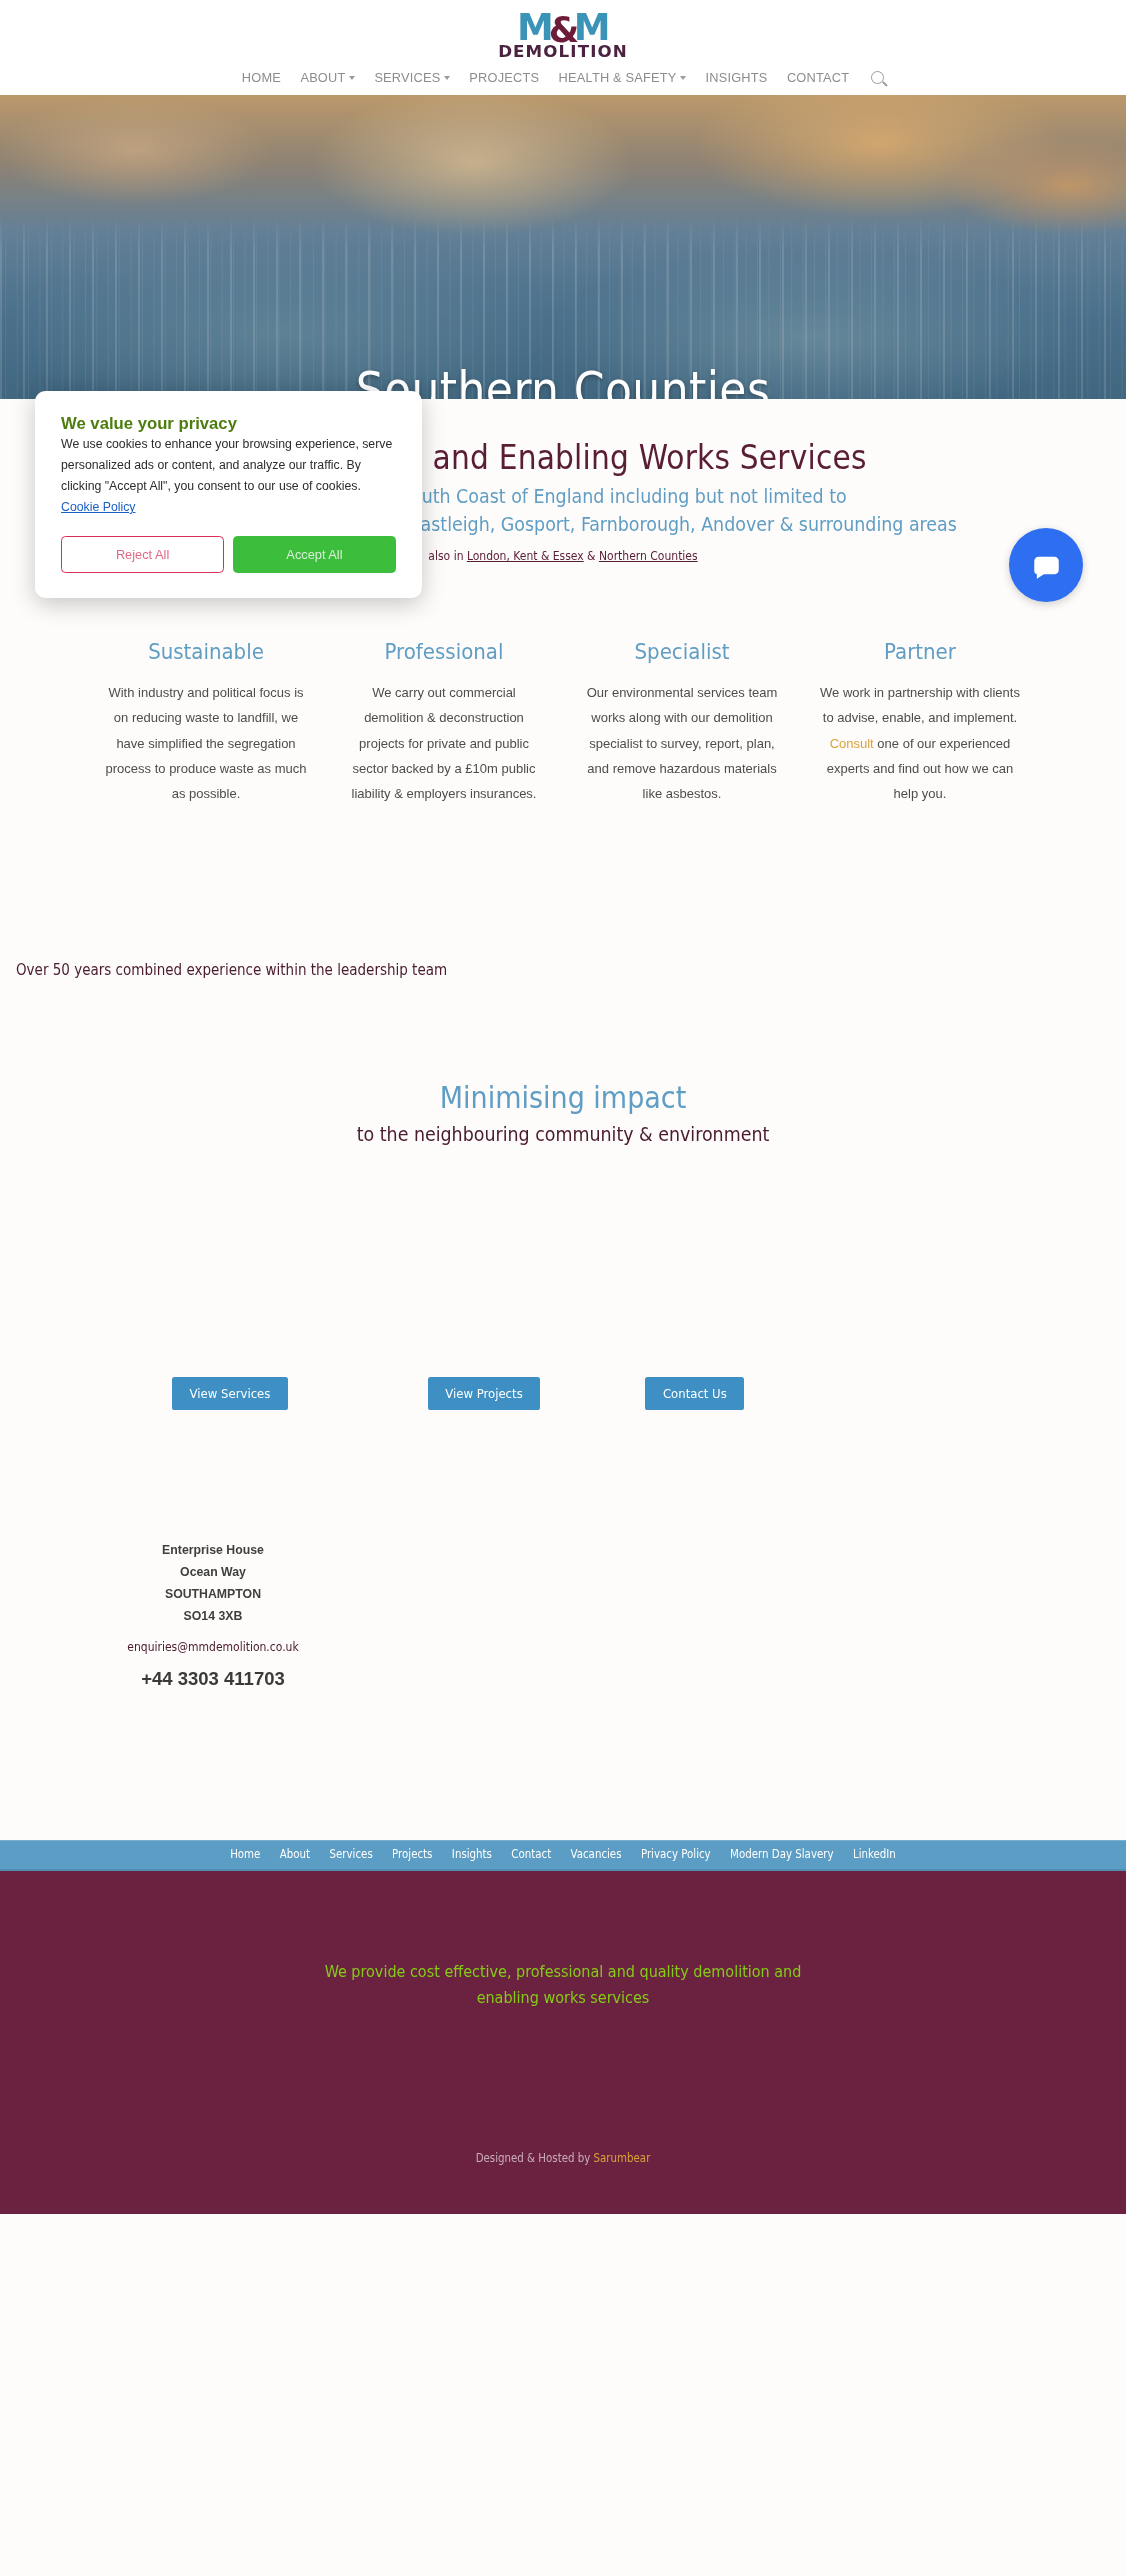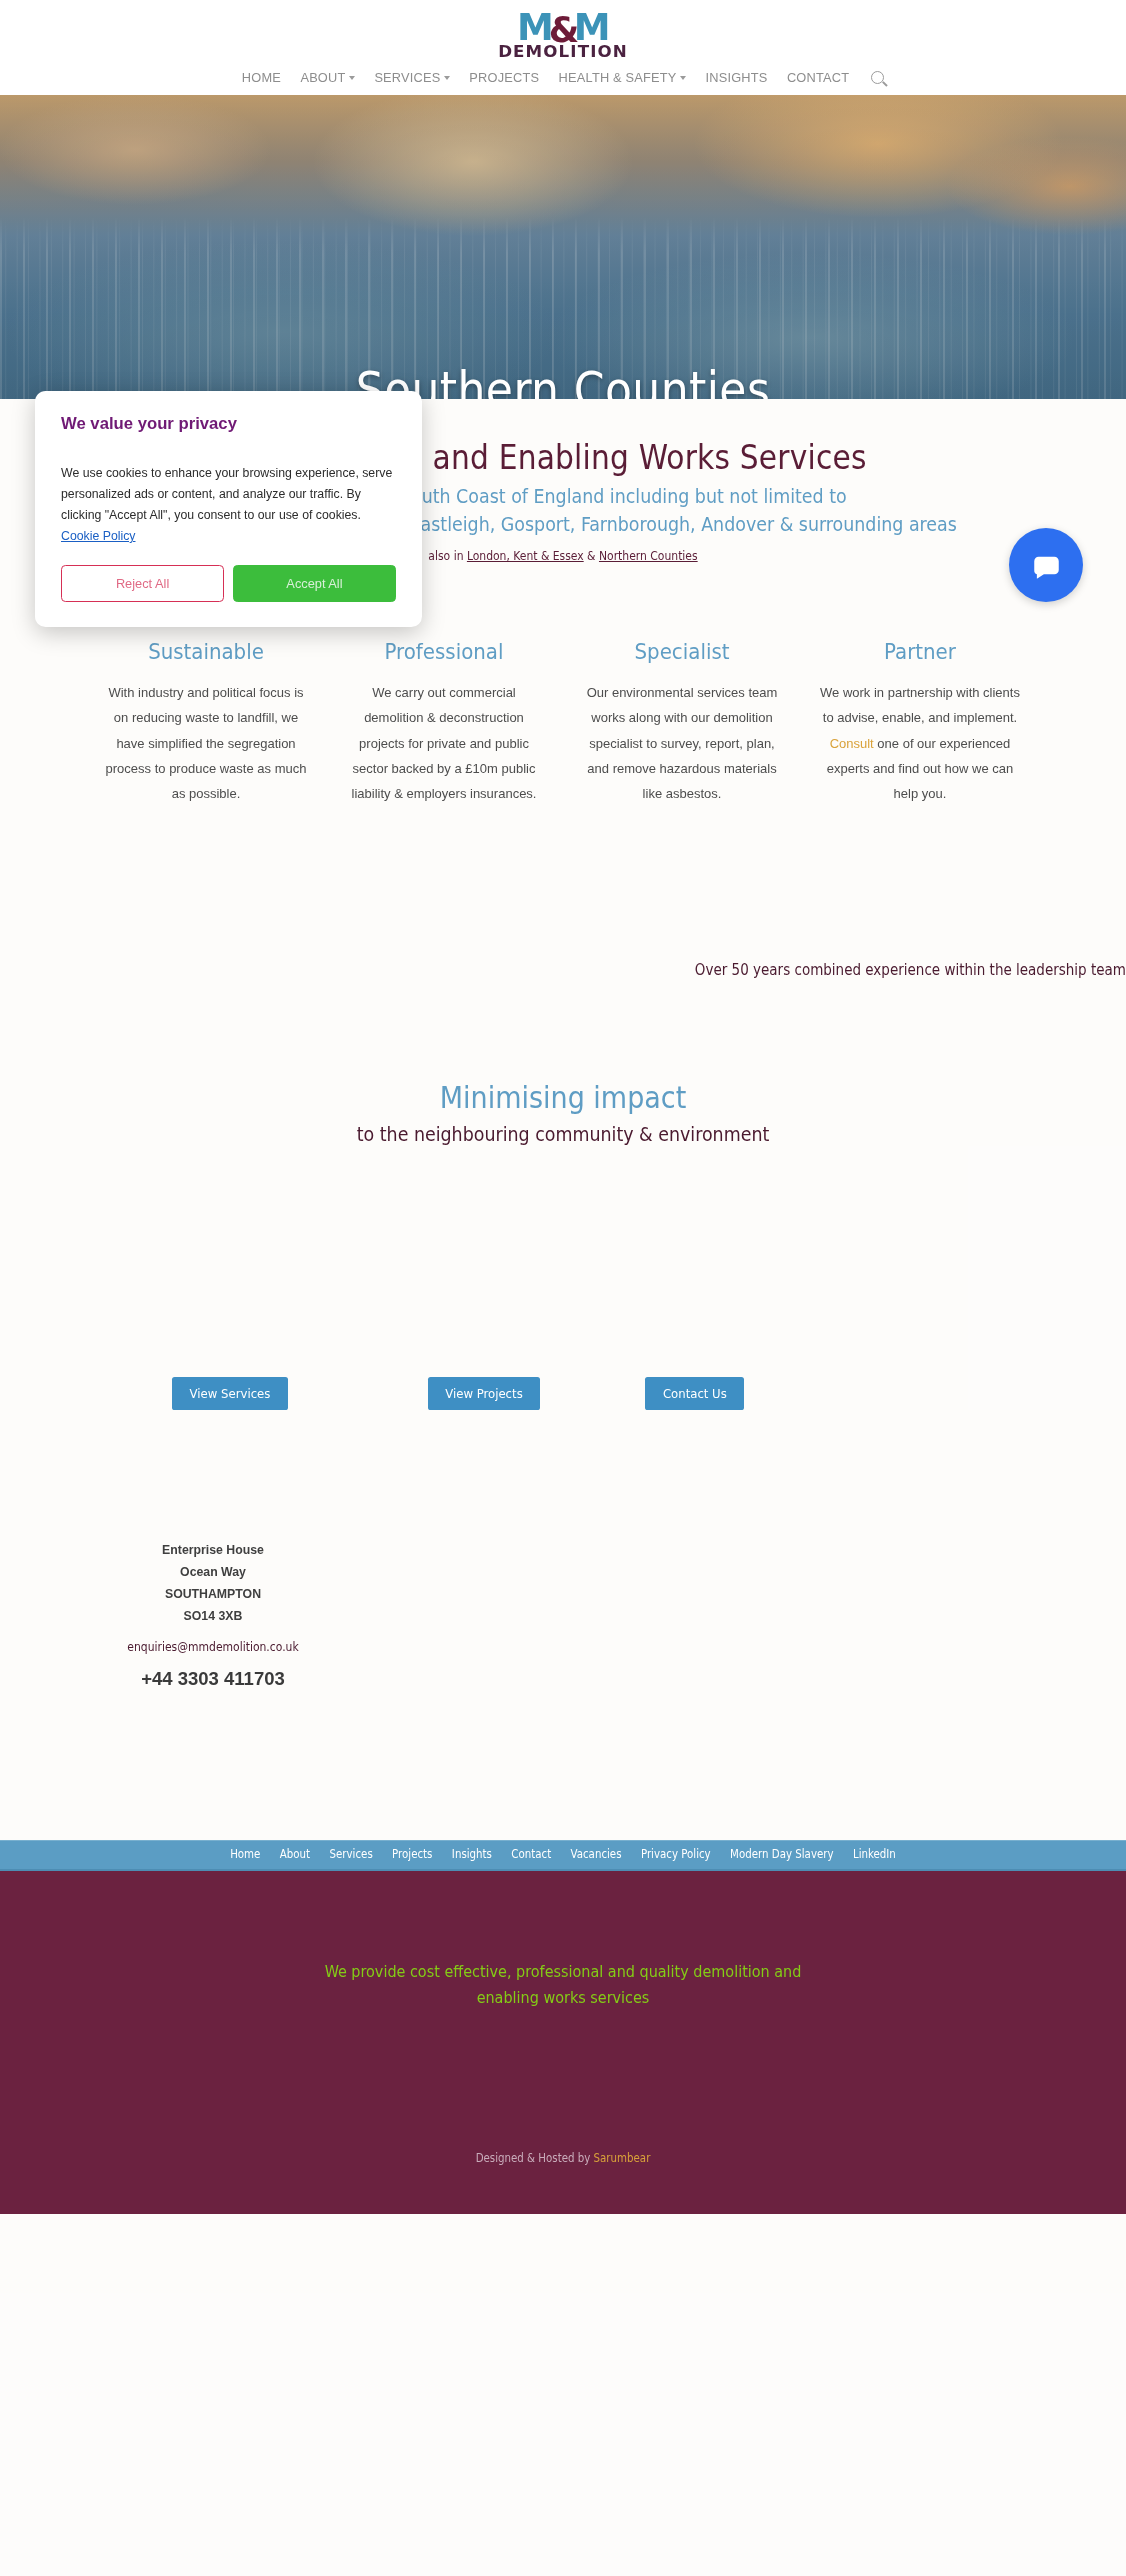--- a/index.html
+++ b/index.html
@@ -197,22 +197,22 @@
   .fcol p {
     font-size: 13px;
     line-height: 1.95;
     color: #4d4d4d;
   }
   .fcol p a { color: #d9a23a; text-decoration: none; }
 
   
   .band-exp {
     width: 1126px;
-    text-align: right;
-    padding: 84px 0 0 0;
+    text-align: left;
+    padding: 84px 0 0 16px;
     background: #fdfcfa;
   }
   .band-exp .line {
     font-size: 15px;
     color: #4a1a2f;
     font-family: "DejaVu Sans Condensed", "Liberation Sans", sans-serif;
   }
   .band-min {
     width: 1126px;
     text-align: center;
@@ -356,22 +356,22 @@
     width: 387px;
     background: #ffffff;
     border-radius: 10.6px;
     box-shadow: 0 5.3px 23px rgba(0,0,0,.22);
     padding: 23px 26px 25px 26px;
     z-index: 80;
   }
   .cookie h4 {
     font-size: 16.7px;
     font-weight: bold;
-    color: #701a75;
-    margin-bottom: 29px;
+    color: #4d7c0f;
+    margin-bottom: 0;
   }
   .cookie p {
     font-size: 12.3px;
     line-height: 1.72;
     color: #2c2c2c;
   }
   .cookie p a { color: #1a5fc4; text-decoration: underline; }
   .cookie-btns {
     display: flex;
     gap: 8.8px;

